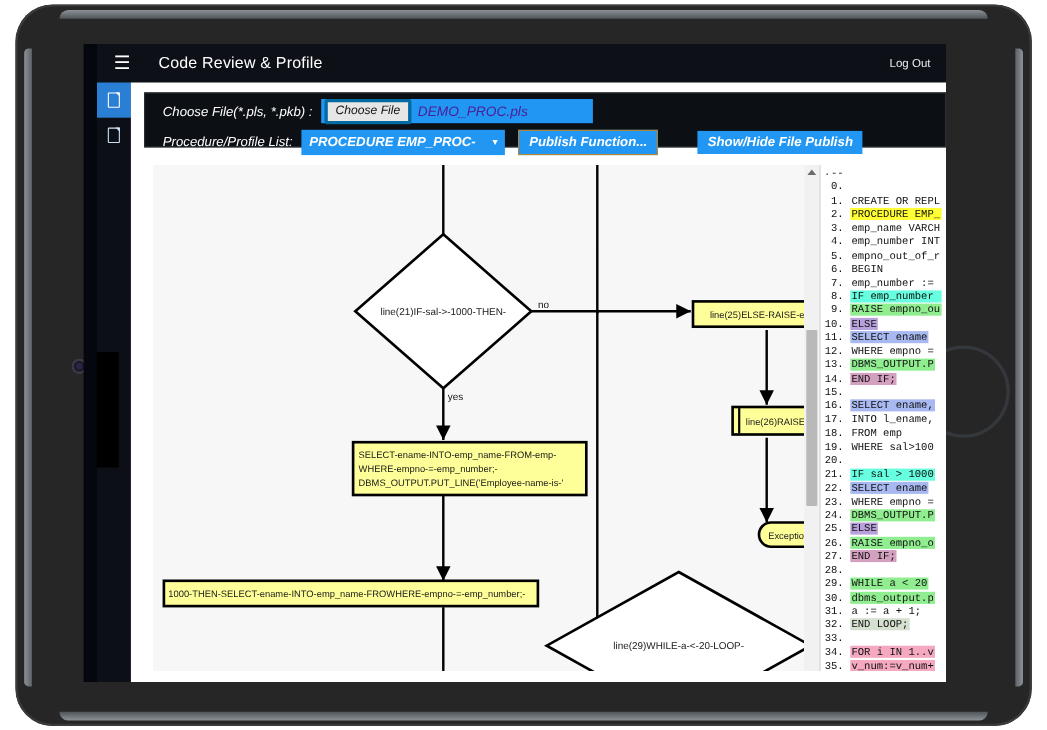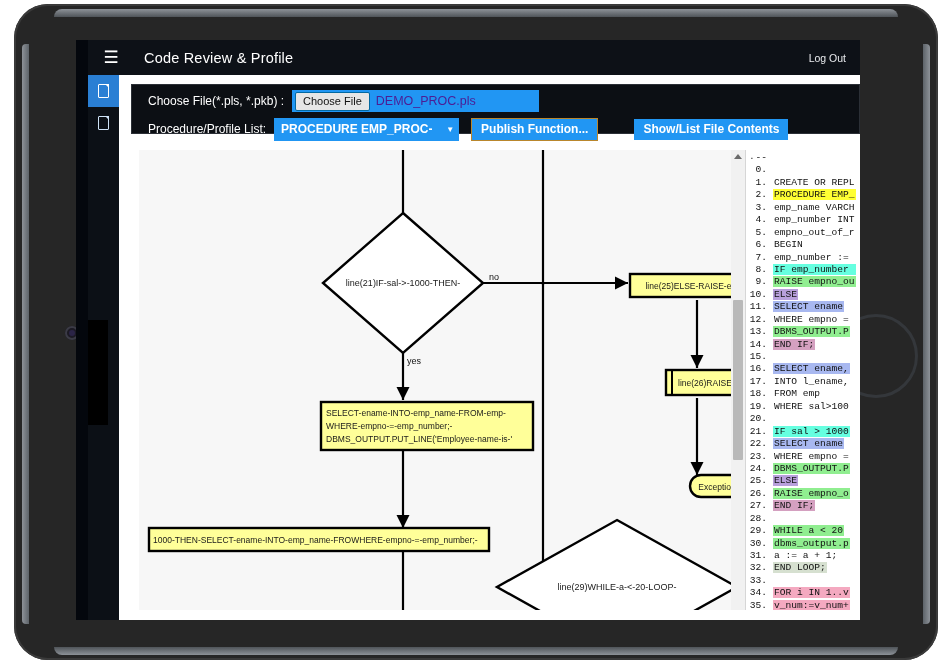--- a/index.html
+++ b/index.html
@@ -51,29 +51,29 @@
              border-left:4px solid transparent;border-top:4px solid #cfe3f7;}
   .side-item.active .doc-ico i{border-color:#ffffff;}
   .side-item.active .doc-ico i:after{border-top-color:#ffffff;}
   #sidebar-tail{position:absolute;left:0;top:245px;width:20px;height:105px;background:#000;}
 
   
   #content{position:absolute;left:31px;top:35px;width:741px;height:545px;background:#ffffff;}
 
   
   #toolbar{position:absolute;left:12px;top:9px;width:729px;height:50px;background:#0c0f14;
-           border:1px solid #2b2f36;box-sizing:border-box;}
+           border:1px solid #2b2f36;box-sizing:border-box;font-style:italic;}
   .tb-row{position:absolute;left:0;height:26px;display:flex;align-items:center;}
   #tb-row1{top:3px;}
   #tb-row2{top:31px;}
   .tb-label{color:#ffffff;font-size:12px;margin-left:16px;white-space:nowrap;}
   #filebox{margin-left:8px;height:22px;width:247px;background:#2196f3;display:flex;
            align-items:center;cursor:pointer;}
   #choose-btn{height:17px;margin-left:3px;padding:0 7px;background:#e6e6e6;
-              border:1px solid #0369a1;border-radius:2px;font-size:11px;color:#111;
+              border:3px solid #0369a1;border-radius:2px;font-size:11px;color:#111;
               display:flex;align-items:center;cursor:pointer;}
   #filename{color:#4c1d95;font-size:12.5px;margin-left:6px;}
   #proc-select{margin-left:8px;height:23px;width:185px;background:#2196f3;color:#fff;
                font-size:12px;font-weight:bold;display:flex;align-items:center;
                justify-content:space-between;padding:0 5px 0 7px;box-sizing:border-box;
                cursor:pointer;}
   #proc-caret{font-size:8px;}
   .blue-btn{height:21px;background:#2196f3;color:#ffffff;font-size:12px;font-weight:bold;
             display:flex;align-items:center;padding:0 9px;cursor:pointer;}
   #publish-btn{margin-left:12px;border:1px solid #b9862c;}
@@ -153,21 +153,21 @@
           <span id="filename">DEMO_PROC.pls</span>
         </div>
       </div>
       <div class="tb-row" id="tb-row2">
         <span class="tb-label">Procedure/Profile List:</span>
         <div id="proc-select">
           <span>PROCEDURE EMP_PROC-</span>
           <span id="proc-caret">▼</span>
         </div>
         <div class="blue-btn" id="publish-btn">Publish Function...</div>
-        <div class="blue-btn" id="showhide-btn">Show/List File Contents</div>
+        <div class="blue-btn" id="showhide-btn">Show/Hide File Publish</div>
       </div>
     </div>
 
     <div id="diagram">
       <svg width="699" height="460" viewBox="0 0 699 460">
         <defs>
           <marker id="ah" markerWidth="8" markerHeight="8" refX="6" refY="3" orient="auto" markerUnits="strokeWidth">
             <path d="M0,0 L6,3 L0,6 z" fill="#000"></path>
           </marker>
         </defs>

